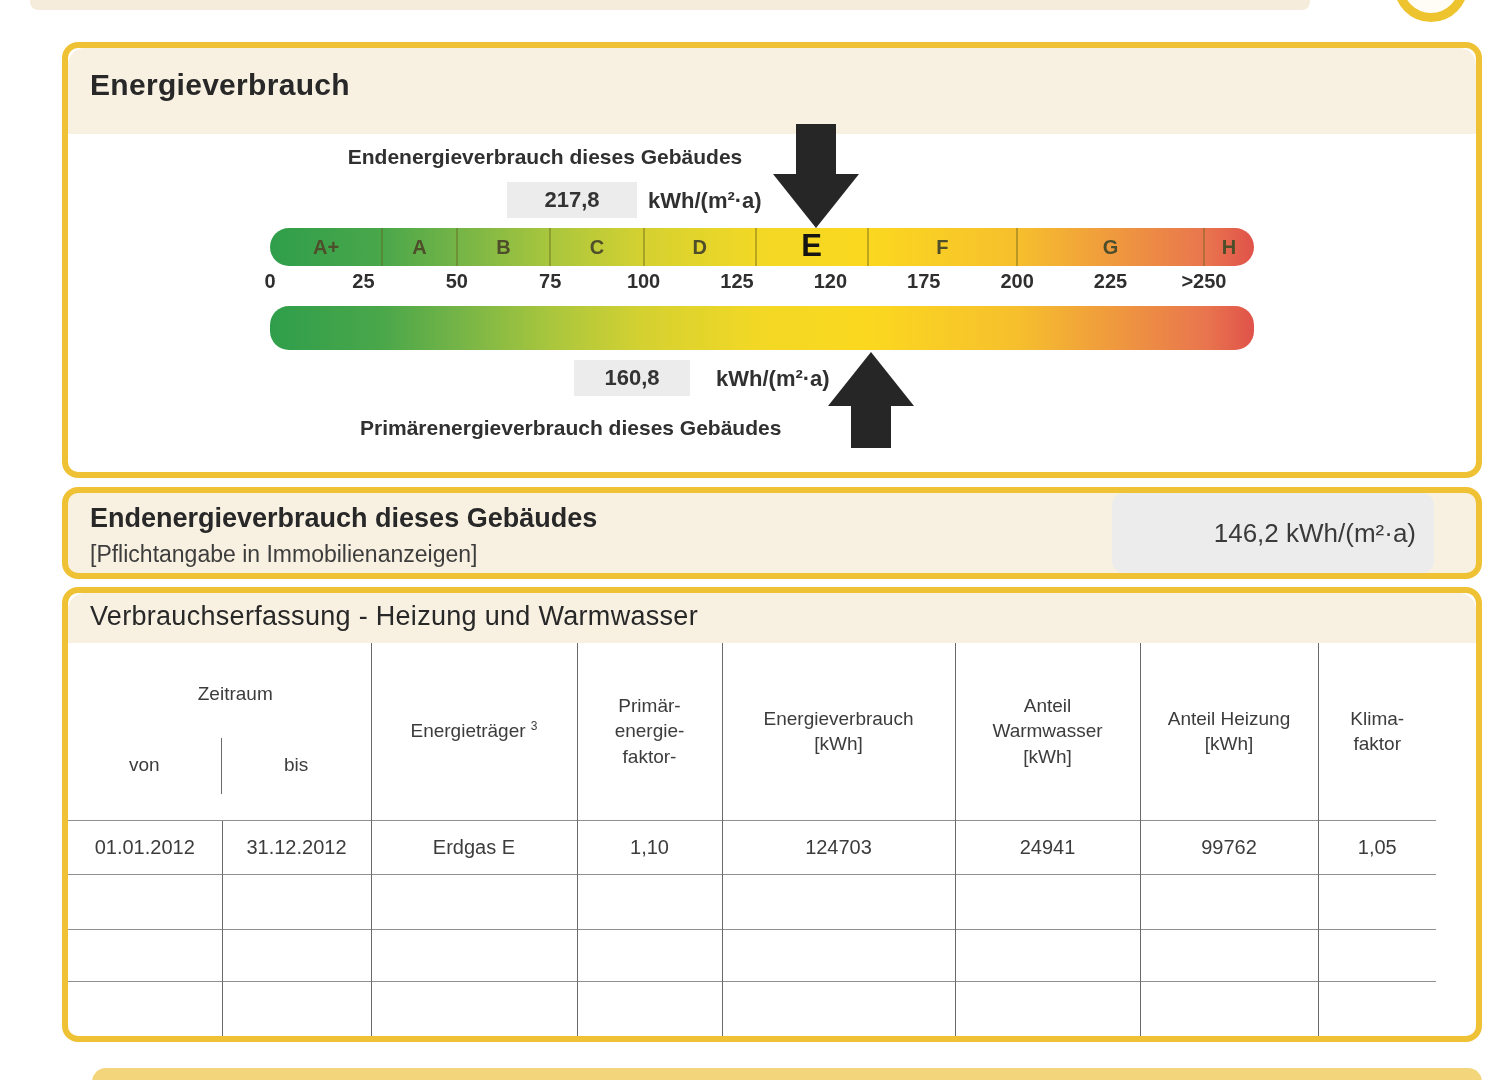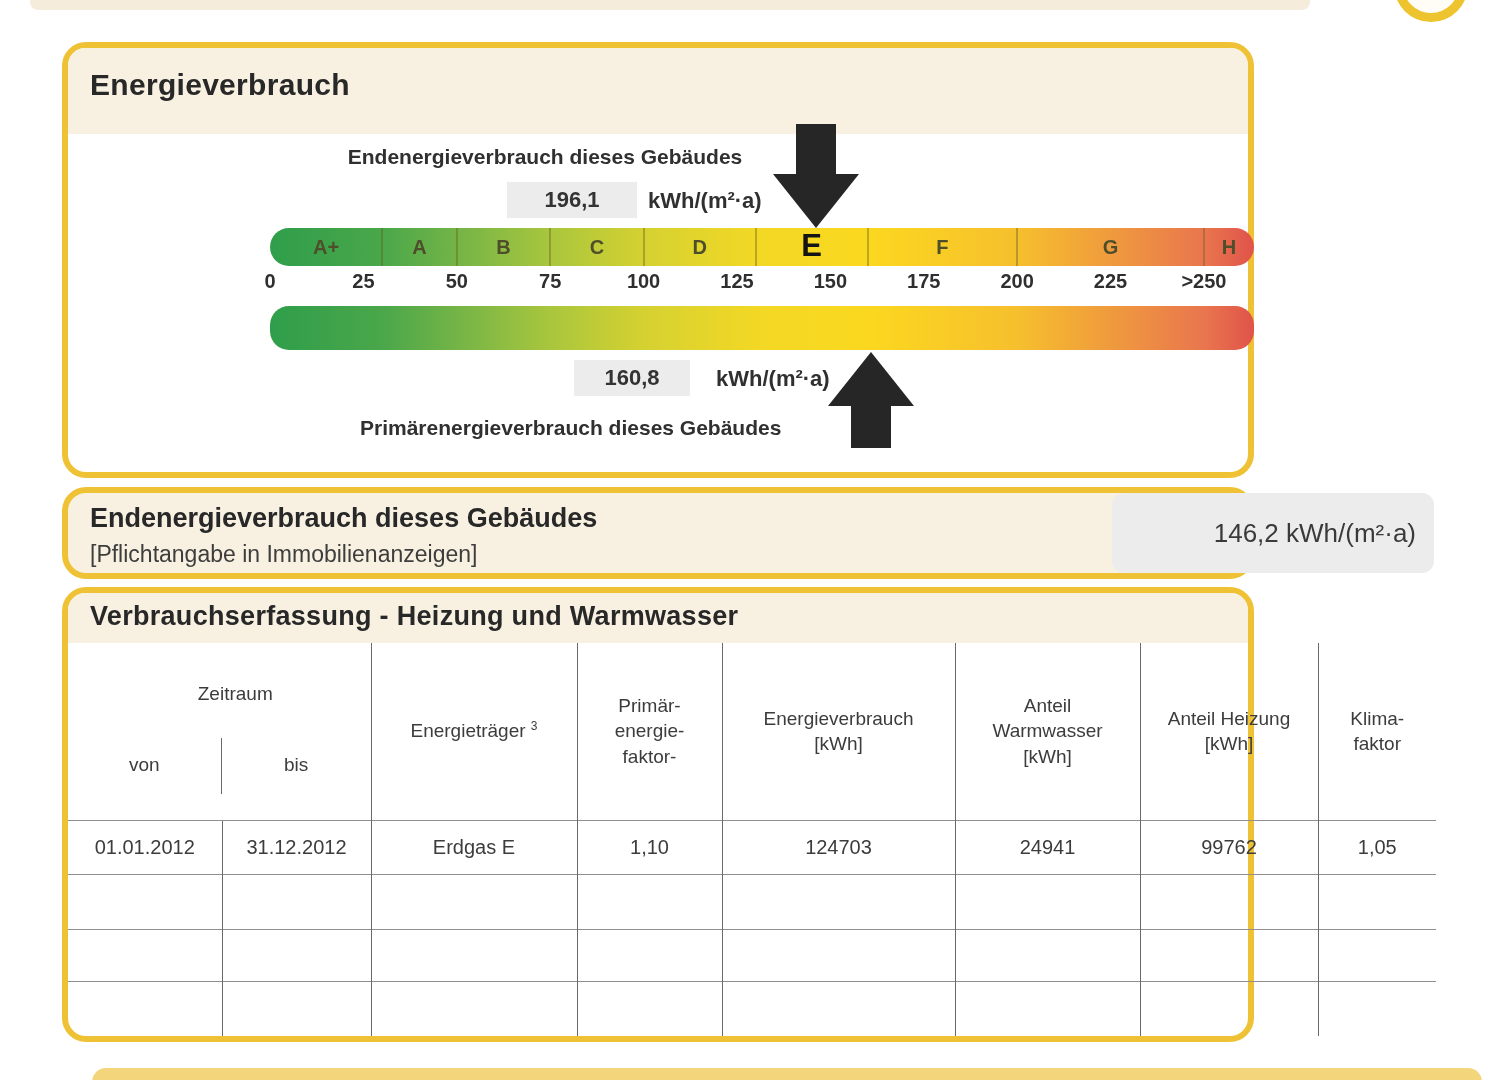--- a/index.html
+++ b/index.html
@@ -12,33 +12,33 @@
 
   
   .top-strip{position:absolute;left:30px;top:0;width:1280px;height:10px;
     background:#f6ecdc;border-radius:0 0 8px 8px;}
   .page-badge{position:absolute;left:1394px;top:-52px;width:74px;height:74px;
     border:9px solid #eec42e;border-radius:50%;background:#fffdf6;box-sizing:border-box;}
   .bottom-strip{position:absolute;left:92px;top:1068px;width:1390px;height:14px;
     background:#f3d67c;border-radius:14px 14px 0 0;}
 
   
-  .box{position:absolute;left:62px;width:1192px;box-sizing:border-box;
-    border:6px solid #efc235;border-radius:24px;background:#ffffff;}
+  .box{position:absolute;left:62px;width:1420px;box-sizing:border-box;
+    border:6px solid #efc235;border-radius:16px;background:#ffffff;}
   #sec-scale{top:42px;height:436px;}
   #sec-endenergy{top:487px;height:92px;background:#f8f1e1;}
   #sec-table{top:587px;height:455px;}
 
   .band{position:absolute;left:0;top:0;width:100%;background:#f8f1e1;}
   #sec-scale .band{height:86px;border-radius:17px 17px 0 0;}
   #sec-table .band{height:50px;border-radius:17px 17px 0 0;}
 
   .sec-title{position:absolute;left:22px;margin:0;color:#282828;letter-spacing:.3px;}
   #sec-scale .sec-title{top:20px;font-size:30px;font-weight:bold;}
-  #sec-table .sec-title{top:8px;font-size:27px;font-weight:bold;text-align:right;}
+  #sec-table .sec-title{top:8px;font-size:27px;font-weight:normal;text-align:right;}
 
   
   .ee-label{position:absolute;left:262px;top:97px;width:430px;text-align:center;
     font-size:21px;font-weight:bold;color:#303030;}
   .ee-box{position:absolute;left:439px;top:134px;width:130px;height:36px;background:#ececec;
     text-align:center;line-height:36px;font-size:22px;font-weight:bold;color:#333;}
   .ee-unit{position:absolute;left:580px;top:140px;font-size:22px;font-weight:bold;color:#303030;}
 
   .arrow-down{position:absolute;top:76px;width:0;}
   .ad-shaft{position:absolute;left:-20px;top:0;width:40px;height:52px;background:#262626;}
@@ -98,21 +98,21 @@
 <div class="page">
 
   <div class="top-strip"></div>
   <div class="page-badge"></div>
 
   <section class="box" id="sec-scale">
     <div class="band"></div>
     <h1 class="sec-title">Energieverbrauch</h1>
 
     <div class="ee-label">Endenergieverbrauch dieses Gebäudes</div>
-    <div class="ee-box"><span>196,1</span></div>
+    <div class="ee-box"><span>217,8</span></div>
     <div class="ee-unit">kWh/(m²·a)</div>
 
     <div class="arrow-down" id="arrow-down" style="left: 748.169px;">
       <div class="ad-shaft"></div>
       <div class="ad-head"></div>
     </div>
 
     <div class="letter-bar" id="letter-bar" style="background: linear-gradient(90deg, rgb(47, 158, 75) 0%, rgb(74, 167, 74) 11.4%, rgb(116, 180, 71) 19%, rgb(169, 198, 61) 28.5%, rgb(213, 209, 49) 38%, rgb(242, 216, 37) 49.4%, rgb(251, 216, 31) 60.8%, rgb(246, 191, 45) 76%, rgb(233, 118, 78) 94.9%, rgb(224, 83, 74) 100%);">
         <div class="scale-divider" style="left: 111.073px;"></div>
         <div class="scale-divider" style="left: 185.788px;"></div>
@@ -132,21 +132,21 @@
         <span class="scale-letter" style="left: 840.547px;">G</span>
         <span class="scale-letter" style="left: 958.97px;">H</span>
       </div>
     <div class="tick-row" id="tick-row">
         <span class="tick" style="left: 202px;">0</span>
         <span class="tick" style="left: 295.394px;">25</span>
         <span class="tick" style="left: 388.788px;">50</span>
         <span class="tick" style="left: 482.182px;">75</span>
         <span class="tick" style="left: 575.576px;">100</span>
         <span class="tick" style="left: 668.97px;">125</span>
-        <span class="tick" style="left: 762.364px;">150</span>
+        <span class="tick" style="left: 762.364px;">120</span>
         <span class="tick" style="left: 855.759px;">175</span>
         <span class="tick" style="left: 949.153px;">200</span>
         <span class="tick" style="left: 1042.55px;">225</span>
         <span class="tick" style="left: 1135.94px;">&gt;250</span>
       </div>
     <div class="grad-bar" id="grad-bar" style="background: linear-gradient(90deg, rgb(47, 158, 75) 0%, rgb(74, 167, 74) 11.4%, rgb(116, 180, 71) 19%, rgb(169, 198, 61) 28.5%, rgb(213, 209, 49) 38%, rgb(242, 216, 37) 49.4%, rgb(251, 216, 31) 60.8%, rgb(246, 191, 45) 76%, rgb(233, 118, 78) 94.9%, rgb(224, 83, 74) 100%);"></div>
 
     <div class="arrow-up" id="arrow-up" style="left: 802.711px;">
       <div class="au-head"></div>
       <div class="au-shaft"></div>

